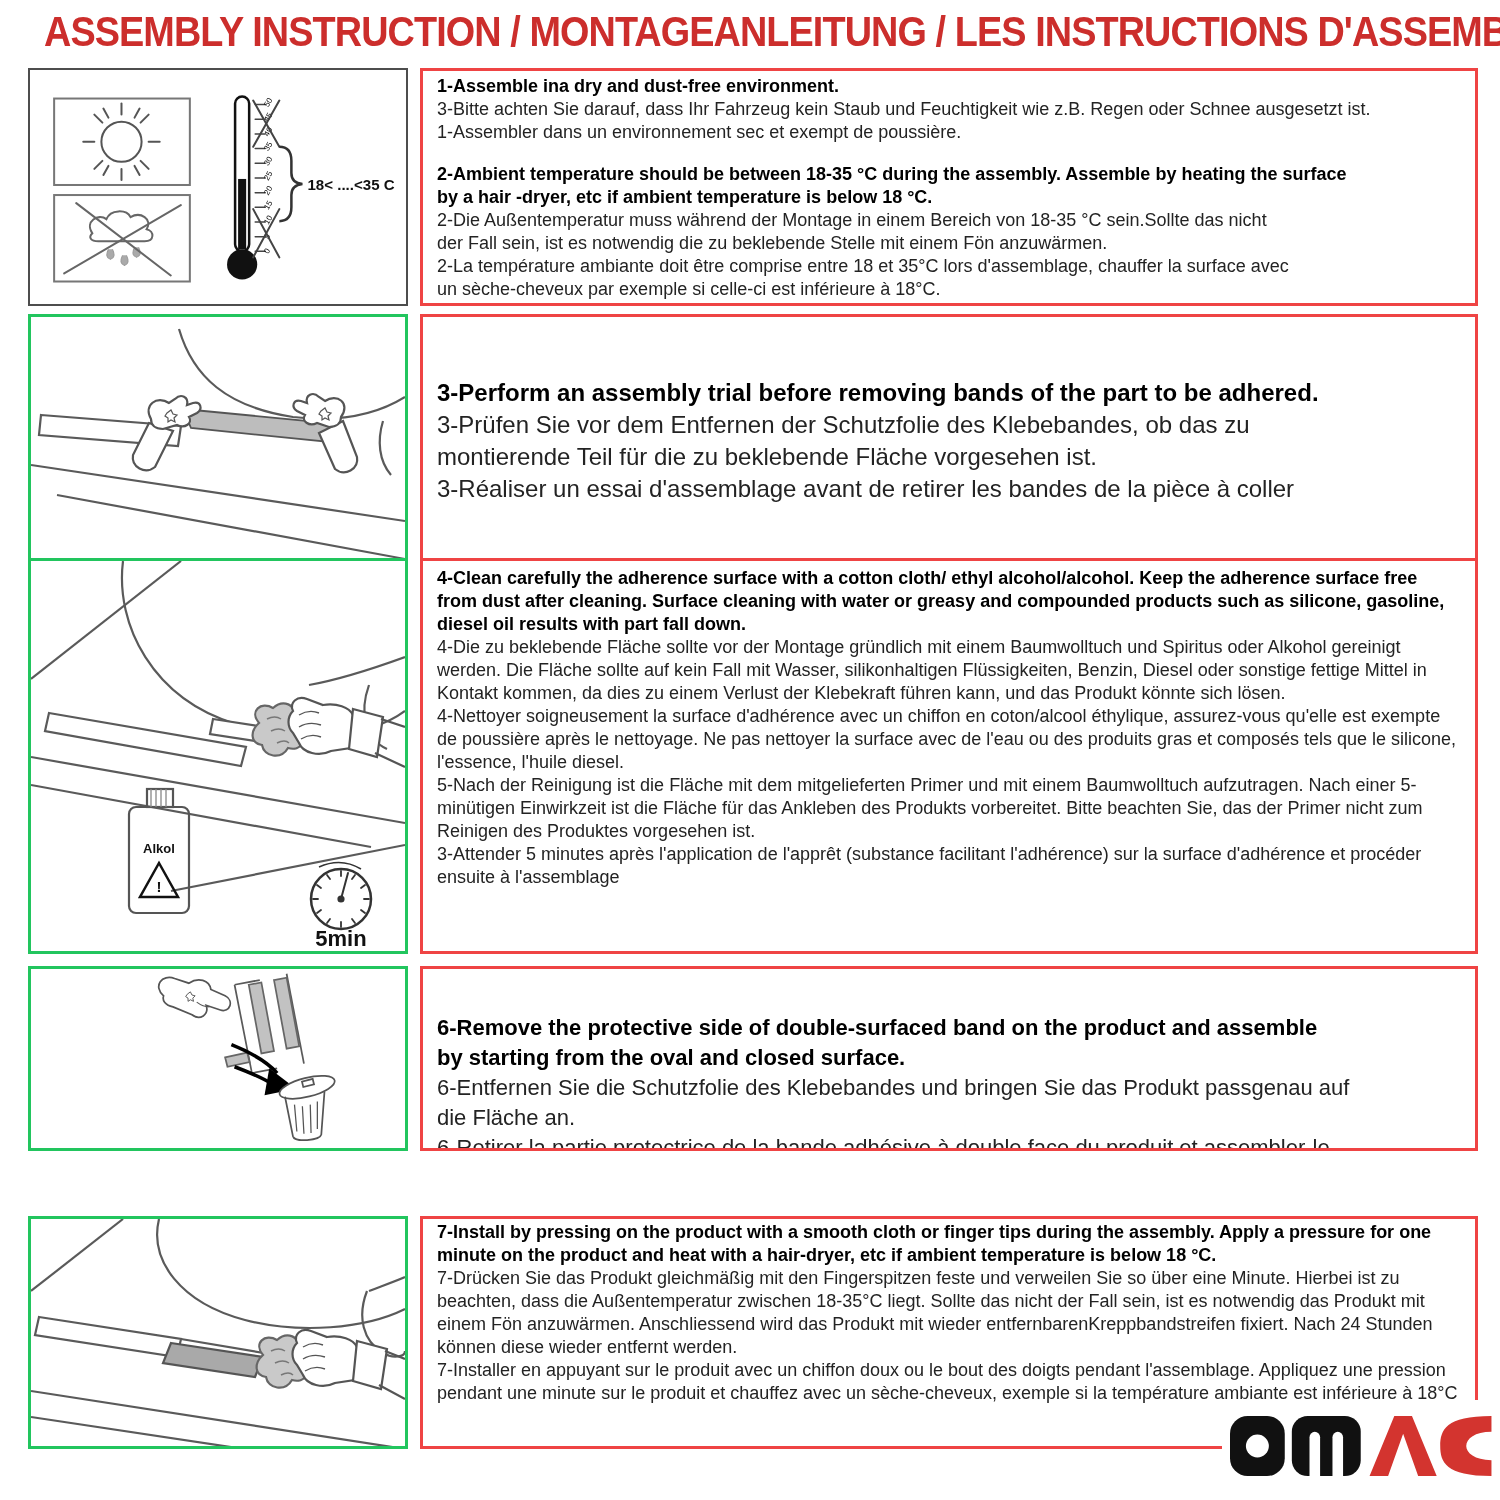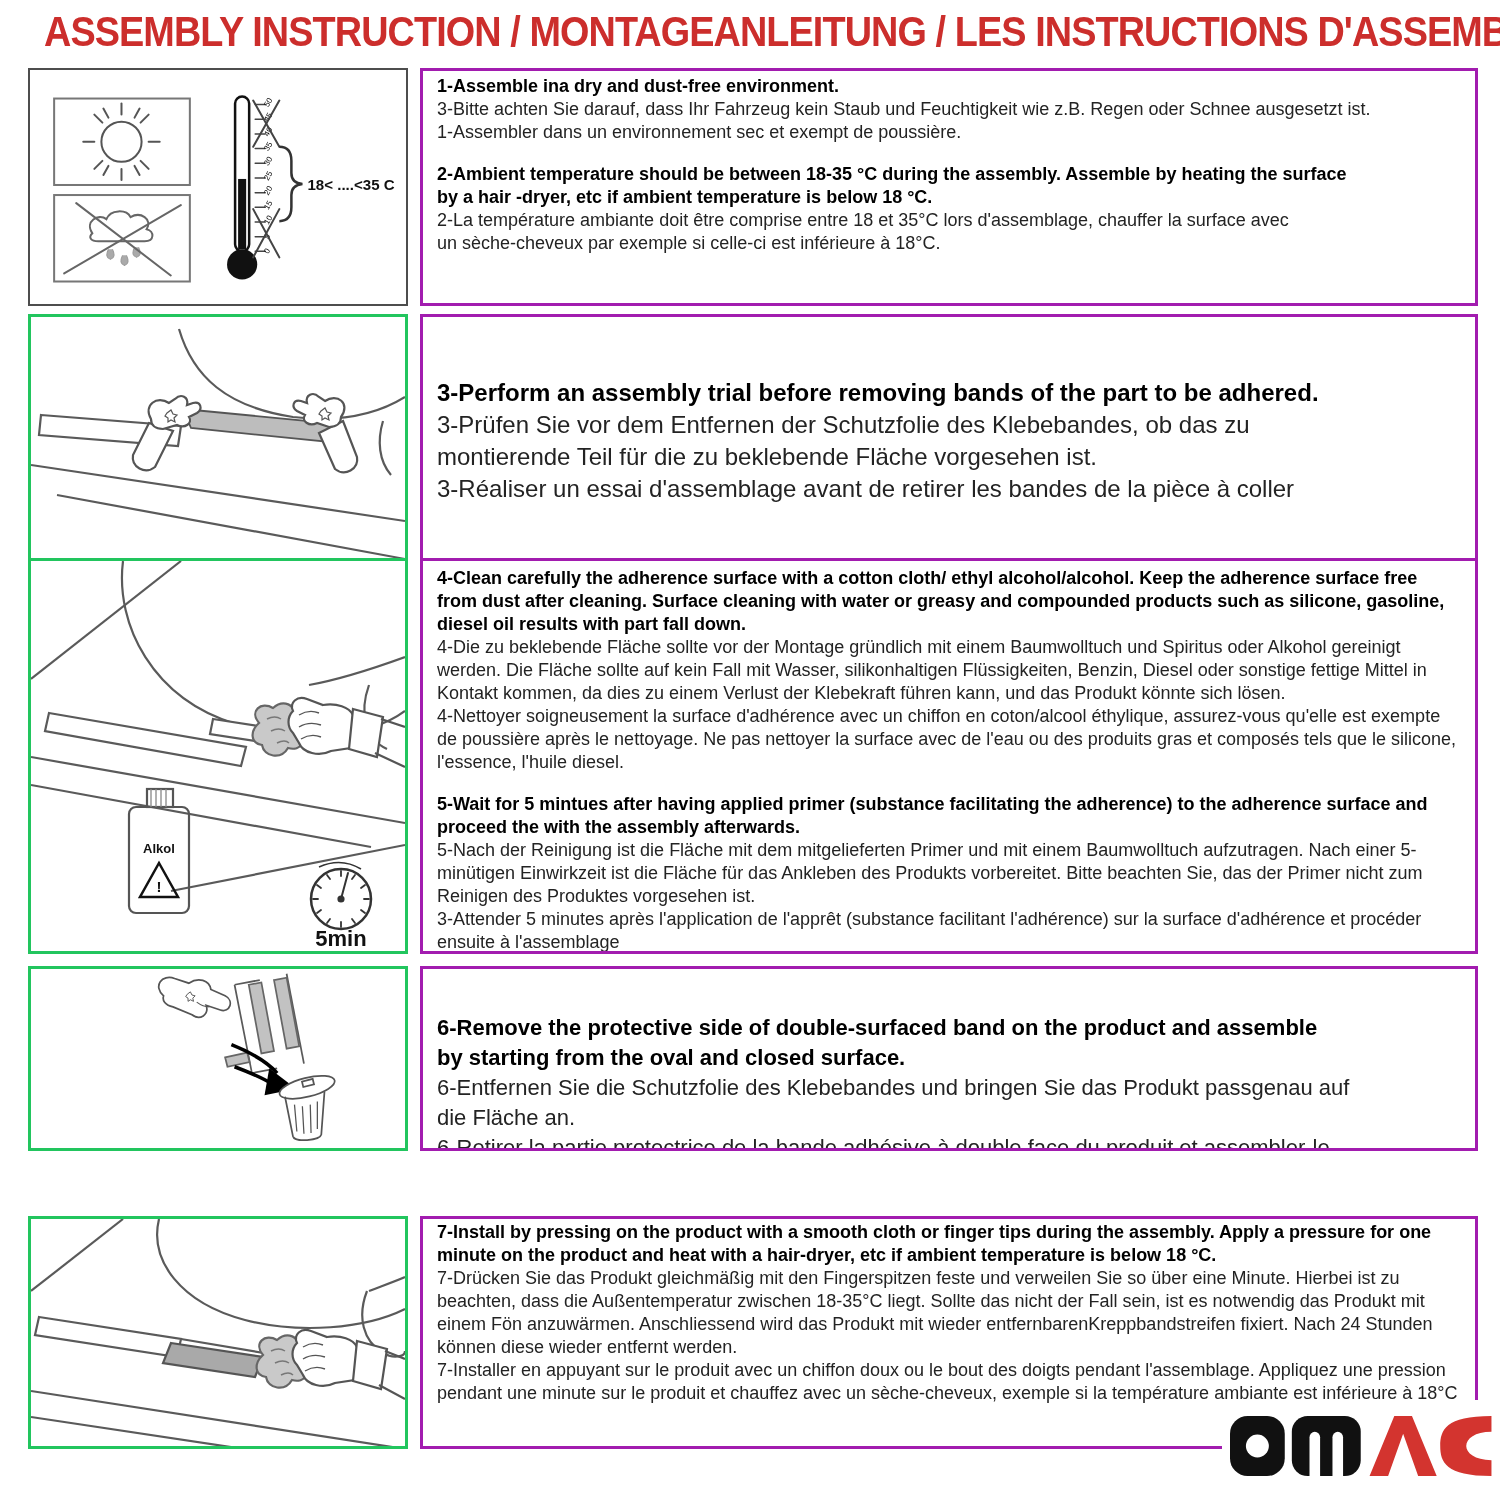--- a/index.html
+++ b/index.html
@@ -2,21 +2,21 @@
 <html><head>
 <meta charset="utf-8">
 <style>
   html,body{margin:0;padding:0;width:1500px;height:1500px;background:#fff;overflow:hidden;
     font-family:"Liberation Sans",sans-serif;}
   .abs{position:absolute;box-sizing:border-box;}
   .title{left:44px;top:8px;font-size:42px;font-weight:700;letter-spacing:-1px;
     white-space:nowrap;transform:scaleX(.9);transform-origin:left top;}
   .lbox{left:28px;width:380px;background:#fff;border:3px solid #22c55e;}
   .lbox.first{border:2px solid #4d4d4d;}
-  .rbox{left:420px;width:1058px;background:#fff;border:3px solid #a21caf;padding:4px 14px;overflow:hidden;}
+  .rbox{left:420px;width:1058px;background:#fff;border:3px solid #ef4444;padding:4px 14px;overflow:hidden;}
   .r1{top:68px;height:238px;}
   .r2{top:314px;height:258px;}
   .r3{top:558px;height:396px;}
   .r4{top:966px;height:185px;}
   .r5{top:1216px;height:233px;}
   .rbox p{margin:0;font-size:18px;line-height:23px;color:#232323;}
   .rbox p.b{font-weight:700;color:#000;}
   .pre p{white-space:pre-line;}
   .s2{padding-top:60px;}
   .s2 p{font-size:24px;line-height:32px;}
@@ -103,20 +103,22 @@
     </g>
   </svg>
 </div>
 
 <div class="abs rbox r1 s1 pre">
   <p class="b">1-Assemble ina dry and dust-free environment.</p>
   <p>3-Bitte achten Sie darauf, dass Ihr Fahrzeug kein Staub und Feuchtigkeit wie z.B. Regen oder Schnee ausgesetzt ist.</p>
   <p>1-Assembler dans un environnement sec et exempt de poussière.</p>
   <p class="b gap">2-Ambient temperature should be between 18-35 °C  during the assembly. Assemble by heating the surface
 by a hair -dryer, etc if ambient temperature is below 18 °C.</p>
+  <p>2-Die Außentemperatur muss während der Montage in einem Bereich von 18-35 °C  sein.Sollte das nicht
+der Fall sein, ist es notwendig die zu beklebende Stelle mit einem Fön anzuwärmen.</p>
   <p>2-La température ambiante doit être comprise entre 18 et 35°C lors d'assemblage, chauffer la surface avec
 un sèche-cheveux par exemple si celle-ci est inférieure à 18°C.</p>
 </div>
 
 <div class="abs lbox r2">
   <svg viewBox="0 0 374 228" fill="none" stroke="#5a5a5a" stroke-width="2.2">
     <path d="M148 0 C162 48 196 78 262 88 C305 93 342 88 374 68"></path>
     <path d="M352 92 C346 112 348 132 360 146"></path>
     <polygon points="10,86 150,97 147,117 8,106" fill="#fff"></polygon>
     <path d="M0 136 L374 192"></path>
@@ -192,21 +194,20 @@
       <circle cx="310" cy="338" r="2.5" fill="#333"></circle>
       <text x="310" y="385" font-size="22" font-weight="700" text-anchor="middle" stroke="none" fill="#111">5min</text>
     </g>
   </svg>
 </div>
 
 <div class="abs rbox r3 s3">
   <p class="b">4-Clean carefully the adherence surface with a cotton cloth/ ethyl alcohol/alcohol. Keep the adherence surface free from dust after cleaning. Surface cleaning with water or greasy and compounded products such as silicone, gasoline, diesel oil results with part fall down.</p>
   <p>4-Die zu beklebende Fläche sollte vor der Montage gründlich mit einem Baumwolltuch und Spiritus oder Alkohol gereinigt werden. Die Fläche sollte auf kein Fall mit Wasser, silikonhaltigen Flüssigkeiten, Benzin, Diesel oder sonstige fettige Mittel in Kontakt kommen, da dies zu einem Verlust der Klebekraft führen kann, und das Produkt könnte sich lösen.</p>
   <p>4-Nettoyer soigneusement la surface d'adhérence avec un chiffon en coton/alcool éthylique, assurez-vous qu'elle est exempte de poussière après le nettoyage. Ne pas nettoyer la surface avec de l'eau ou des produits gras et composés tels que le silicone, l'essence, l'huile diesel.</p>
-  <p class="b gap">5-Wait for 5 mintues after having applied primer (substance facilitating the adherence) to the adherence surface and proceed the with the assembly afterwards.</p>
   <p>5-Nach der Reinigung ist die Fläche mit dem mitgelieferten Primer und mit einem Baumwolltuch aufzutragen. Nach einer 5-minütigen Einwirkzeit ist die Fläche für das Ankleben des Produkts vorbereitet. Bitte beachten Sie, das der Primer nicht zum Reinigen des Produktes vorgesehen ist.</p>
   <p>3-Attender 5 minutes après l'application de l'apprêt (substance facilitant l'adhérence) sur la surface d'adhérence et procéder ensuite à l'assemblage</p>
 </div>
 
 <div class="abs lbox r4">
   <svg viewBox="0 0 374 227" fill="none" stroke="#5a5a5a" stroke-width="2.2">
     <g>
       <path d="M118 34 C104 22 116 6 132 12 L150 18 C162 10 176 14 178 26 L196 34 C208 40 202 56 190 52 L172 46 C176 58 164 66 154 58 L130 48 C120 46 116 40 118 34 Z" fill="#fff" stroke="#555"></path>
       <path d="M148 32 l4 -3 l2 4 l4 1 l-3 3 l1 4 l-4 -2 l-3 2 l0 -4 l-3 -2 z" stroke="#555" stroke-width="1.2"></path>
       <path d="M160 42 q8 6 16 6" stroke="#555" stroke-width="1.4"></path>

